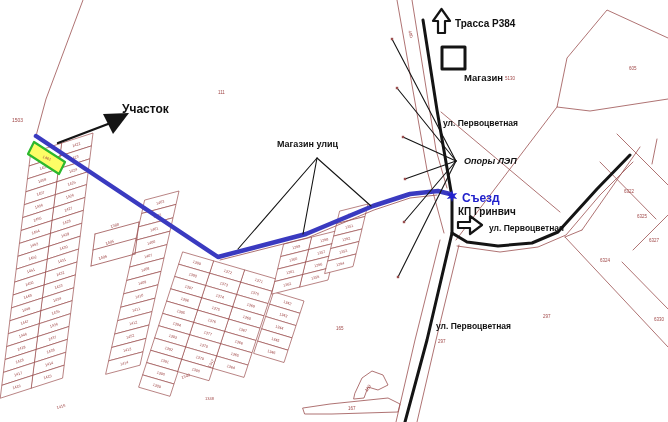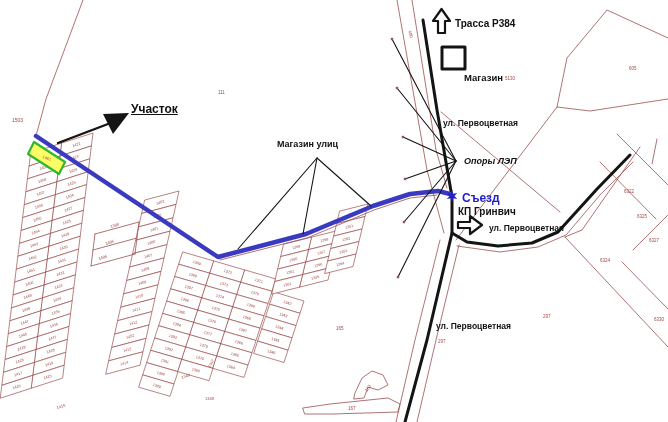--- a/index.html
+++ b/index.html
@@ -276,21 +276,21 @@
       <text x="348" y="410" font-size="4.5" fill="#a04848" text-anchor="start" font-family="&quot;Liberation Sans&quot;, sans-serif">167</text>
       <text x="106" y="245" font-size="4" fill="#a04848" text-anchor="start" font-family="&quot;Liberation Sans&quot;, sans-serif" transform="rotate(-18 106 245)">1405</text>
       <text x="99" y="260" font-size="4" fill="#a04848" text-anchor="start" font-family="&quot;Liberation Sans&quot;, sans-serif" transform="rotate(-18 99 260)">1406</text>
       <text x="111" y="228" font-size="4" fill="#a04848" text-anchor="start" font-family="&quot;Liberation Sans&quot;, sans-serif" transform="rotate(-18 111 228)">1388</text>
       <text x="205" y="400" font-size="4" fill="#a04848" text-anchor="start" font-family="&quot;Liberation Sans&quot;, sans-serif">1348</text>
       <text x="182" y="379" font-size="4" fill="#a04848" text-anchor="start" font-family="&quot;Liberation Sans&quot;, sans-serif" transform="rotate(-20 182 379)">1349</text>
       <text x="210" y="368" font-size="4" fill="#a04848" text-anchor="start" font-family="&quot;Liberation Sans&quot;, sans-serif" transform="rotate(-60 210 368)">1347</text>
       <text x="57" y="409" font-size="4" fill="#a04848" text-anchor="start" font-family="&quot;Liberation Sans&quot;, sans-serif" transform="rotate(-15 57 409)">1415</text>
     </svg>
 
-  <div class="lbl" style="left:131px;top:103px;font-size:12px;text-decoration:underline;">Участок</div>
+  <div class="lbl" style="left:122px;top:103px;font-size:12px;">Участок</div>
   <div class="lbl" style="left:277px;top:140px;font-size:9px;">Магазин улиц</div>
   <div class="lbl" style="left:455px;top:19px;font-size:10px;">Трасса Р384</div>
   <div class="lbl" style="left:444px;top:73px;font-size:9.5px;margin-left:20px;">Магазин</div>
   <div class="lbl" style="left:443px;top:119px;font-size:8.5px;">ул. Первоцветная</div>
   <div class="lbl" style="left:464px;top:157px;font-size:9px;font-style:italic;">Опоры ЛЭП</div>
   <div class="lbl blue" style="left:462px;top:192px;font-size:12px;">Съезд</div>
   <div class="lbl" style="left:458px;top:207px;font-size:10px;">КП Гринвич</div>
   <div class="lbl" style="left:489px;top:224px;font-size:8.5px;">ул. Первоцветная</div>
   <div class="lbl" style="left:436px;top:322px;font-size:8.5px;">ул. Первоцветная</div>
 </div>

